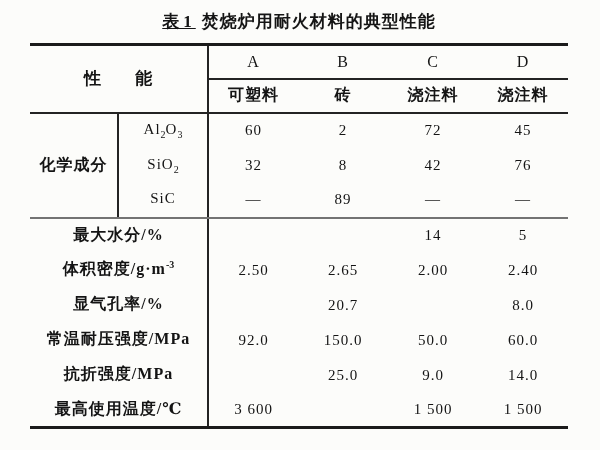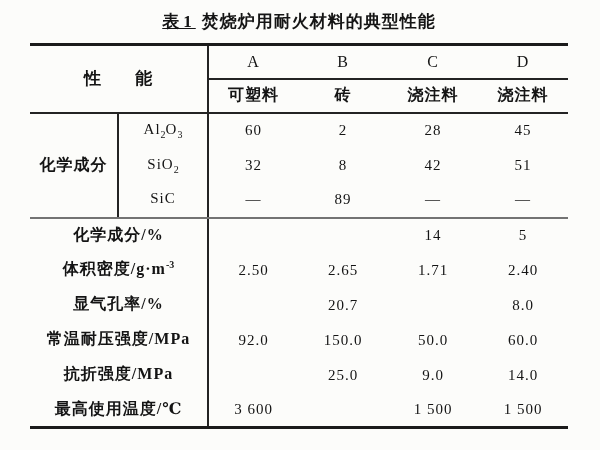--- a/index.html
+++ b/index.html
@@ -71,53 +71,53 @@
       <td class="cn uHead">砖</td>
       <td class="cn uHead">浇注料</td>
       <td class="cn uHead">浇注料</td>
     </tr>
 
     <tr class="rb">
       <td class="cn uChem" rowspan="3">化学成分</td>
       <td class="formula bSub"><span>Al</span><sub>2</sub><span>O</span><sub>3</sub></td>
       <td class="bL">60</td>
       <td>2</td>
-      <td>28</td>
+      <td>72</td>
       <td>45</td>
     </tr>
 
     <tr class="rb">
       <td class="formula bSub"><span>SiO</span><sub>2</sub><span></span><sub></sub></td>
       <td class="bL">32</td>
       <td>8</td>
       <td>42</td>
-      <td>51</td>
+      <td>76</td>
     </tr>
 
     <tr class="rb">
       <td class="formula bSub uChem"><span>SiC</span><sub></sub><span></span><sub></sub></td>
       <td class="bL uChem">—</td>
       <td class="uChem">89</td>
       <td class="uChem">—</td>
       <td class="uChem">—</td>
     </tr>
 
     <tr class="rb">
-      <td class="cn" colspan="2"><span>化学成分/%</span><sup></sup></td>
+      <td class="cn" colspan="2"><span>最大水分/%</span><sup></sup></td>
       <td class="bL"></td>
       <td></td>
       <td>14</td>
       <td>5</td>
     </tr>
 
     <tr class="rb">
       <td class="cn" colspan="2"><span>体积密度/g·m</span><sup>-3</sup></td>
       <td class="bL">2.50</td>
       <td>2.65</td>
-      <td>1.71</td>
+      <td>2.00</td>
       <td>2.40</td>
     </tr>
 
     <tr class="rb">
       <td class="cn" colspan="2"><span>显气孔率/%</span><sup></sup></td>
       <td class="bL"></td>
       <td>20.7</td>
       <td></td>
       <td>8.0</td>
     </tr>

